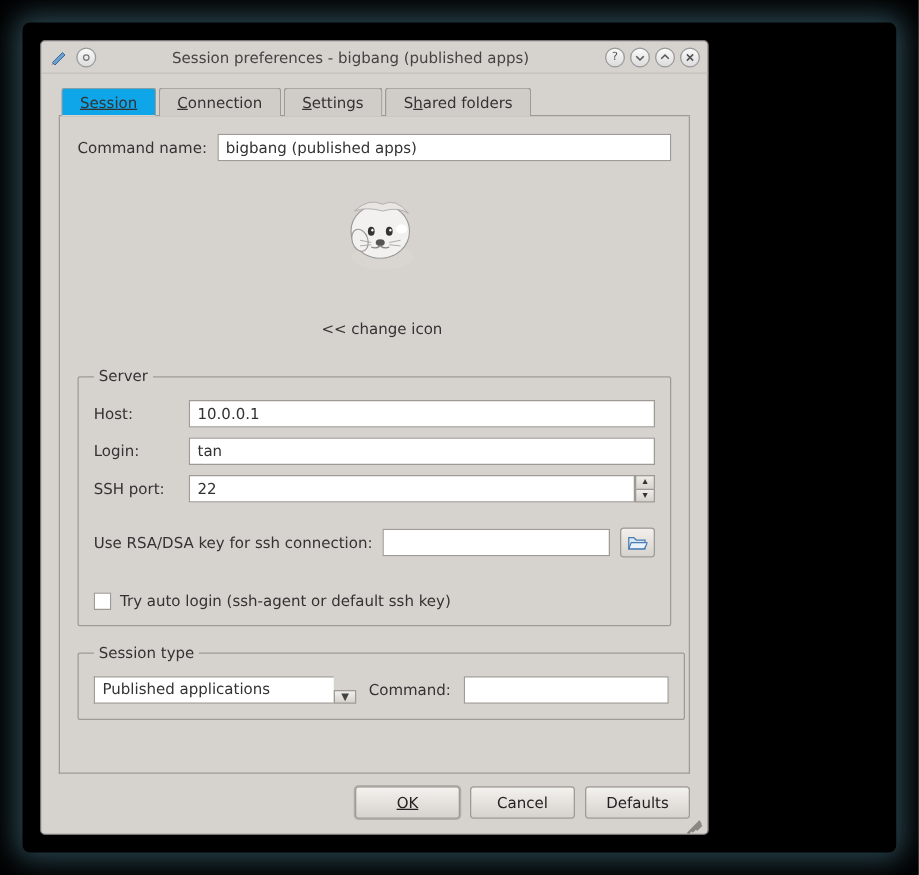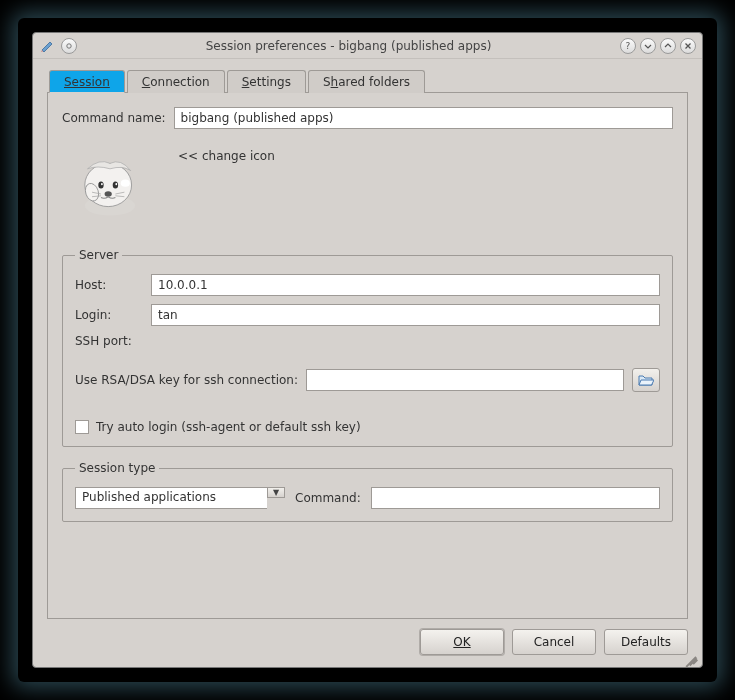--- a/index.html
+++ b/index.html
@@ -18,21 +18,21 @@
     .glow {
       position: absolute;
       inset: 18px;
       border-radius: 6px;
       box-shadow: 0 0 22px 6px rgba(120,200,230,0.35);
       pointer-events:none;
     }
     .window {
       position: absolute;
       left: 32px; top: 32px;
-      width: 671px; height: 636px;
+      width: 535px; height: 636px;
       background: #d6d2ce;
       border: 1px solid #777;
       border-radius: 4px;
       display: flex;
       flex-direction: column;
     }
     .titlebar {
       height: 26px;
       display: flex;
       align-items: center;
@@ -101,21 +101,21 @@
     .lbl { color: #333; }
     input[type=text], .spinbox-input, select {
       height: 22px;
       border: 1px solid #9e9a96;
       background: #fff;
       padding: 2px 6px;
       font: inherit;
       color: #333;
     }
     .session-name-input { flex: 1; }
-    .icon-row { display:flex; align-items:flex-start; gap: 32px; margin-top: 6px; margin-bottom: 10px; padding-left: 12px;}
+    .icon-row { display:flex; align-items:center; gap: 32px; margin-top: 6px; margin-bottom: 10px; padding-left: 12px; flex-direction: column;}
     fieldset {
       border: 1px solid #9e9a96;
       border-radius: 2px;
       padding: 12px 12px 12px 12px;
     }
     legend { padding: 0 4px; color: #333; }
     .server-grid {
       display: grid;
       grid-template-columns: 70px 1fr;
       row-gap: 8px;
@@ -136,21 +136,21 @@
     .browse-btn {
       width: 28px; height: 24px;
       border: 1px solid #9e9a96; border-radius: 3px;
       background: linear-gradient(#f2f0ec,#d6d2ce);
       display:flex; align-items:center; justify-content:center;
       cursor:pointer;
     }
     .checkbox { width:14px; height:14px; border:1px solid #9e9a96; background:#fff; display:inline-block; cursor:pointer;}
     .sessiontype-row { display:flex; align-items:center; gap:10px; }
     .combo {
-      display:flex; align-items:flex-start; width: 210px;
+      display:flex; align-items:flex-end; width: 210px;
     }
     .combo-input {
       flex:1; height:22px; border:1px solid #9e9a96; border-right:none; background:#fff; padding:2px 6px;
     }
     .combo-btn {
       width:18px; border:1px solid #9e9a96;
       background: linear-gradient(#f2f0ec,#d6d2ce);
       display:flex; align-items:center; justify-content:center;
       cursor:pointer; font-size:8px; color:#444;
     }
@@ -258,20 +258,27 @@
       <fieldset>
         <legend>Server</legend>
         <div class="server-grid">
           <span class="lbl">Host:</span>
           <input type="text" value="10.0.0.1" style="">
 
           <span class="lbl">Login:</span>
           <input type="text" value="tan" style="">
 
           <span class="lbl">SSH port:</span>
+          <div class="spinbox">
+            <input type="text" class="spinbox-input" value="22" style="">
+            <div class="spin-btns">
+              <button>▲</button>
+              <button>▼</button>
+            </div>
+          </div>
 
           <div class="full rsa-row">
             <span class="lbl">Use RSA/DSA key for ssh connection:</span>
             <input type="text" style="flex: 1 1 0%;" value="">
             <span class="browse-btn">
               <svg width="16" height="14" viewBox="0 0 16 14">
                 <path d="M1 3 L5 3 L7 5 L14 5 L14 12 L1 12 Z" fill="#d9e8f5" stroke="#4a7ab0" stroke-width="1"></path>
                 <path d="M3 7 L16 7 L13.5 12 L1 12 Z" fill="#eaf3fb" stroke="#4a7ab0" stroke-width="1"></path>
               </svg>
             </span>

